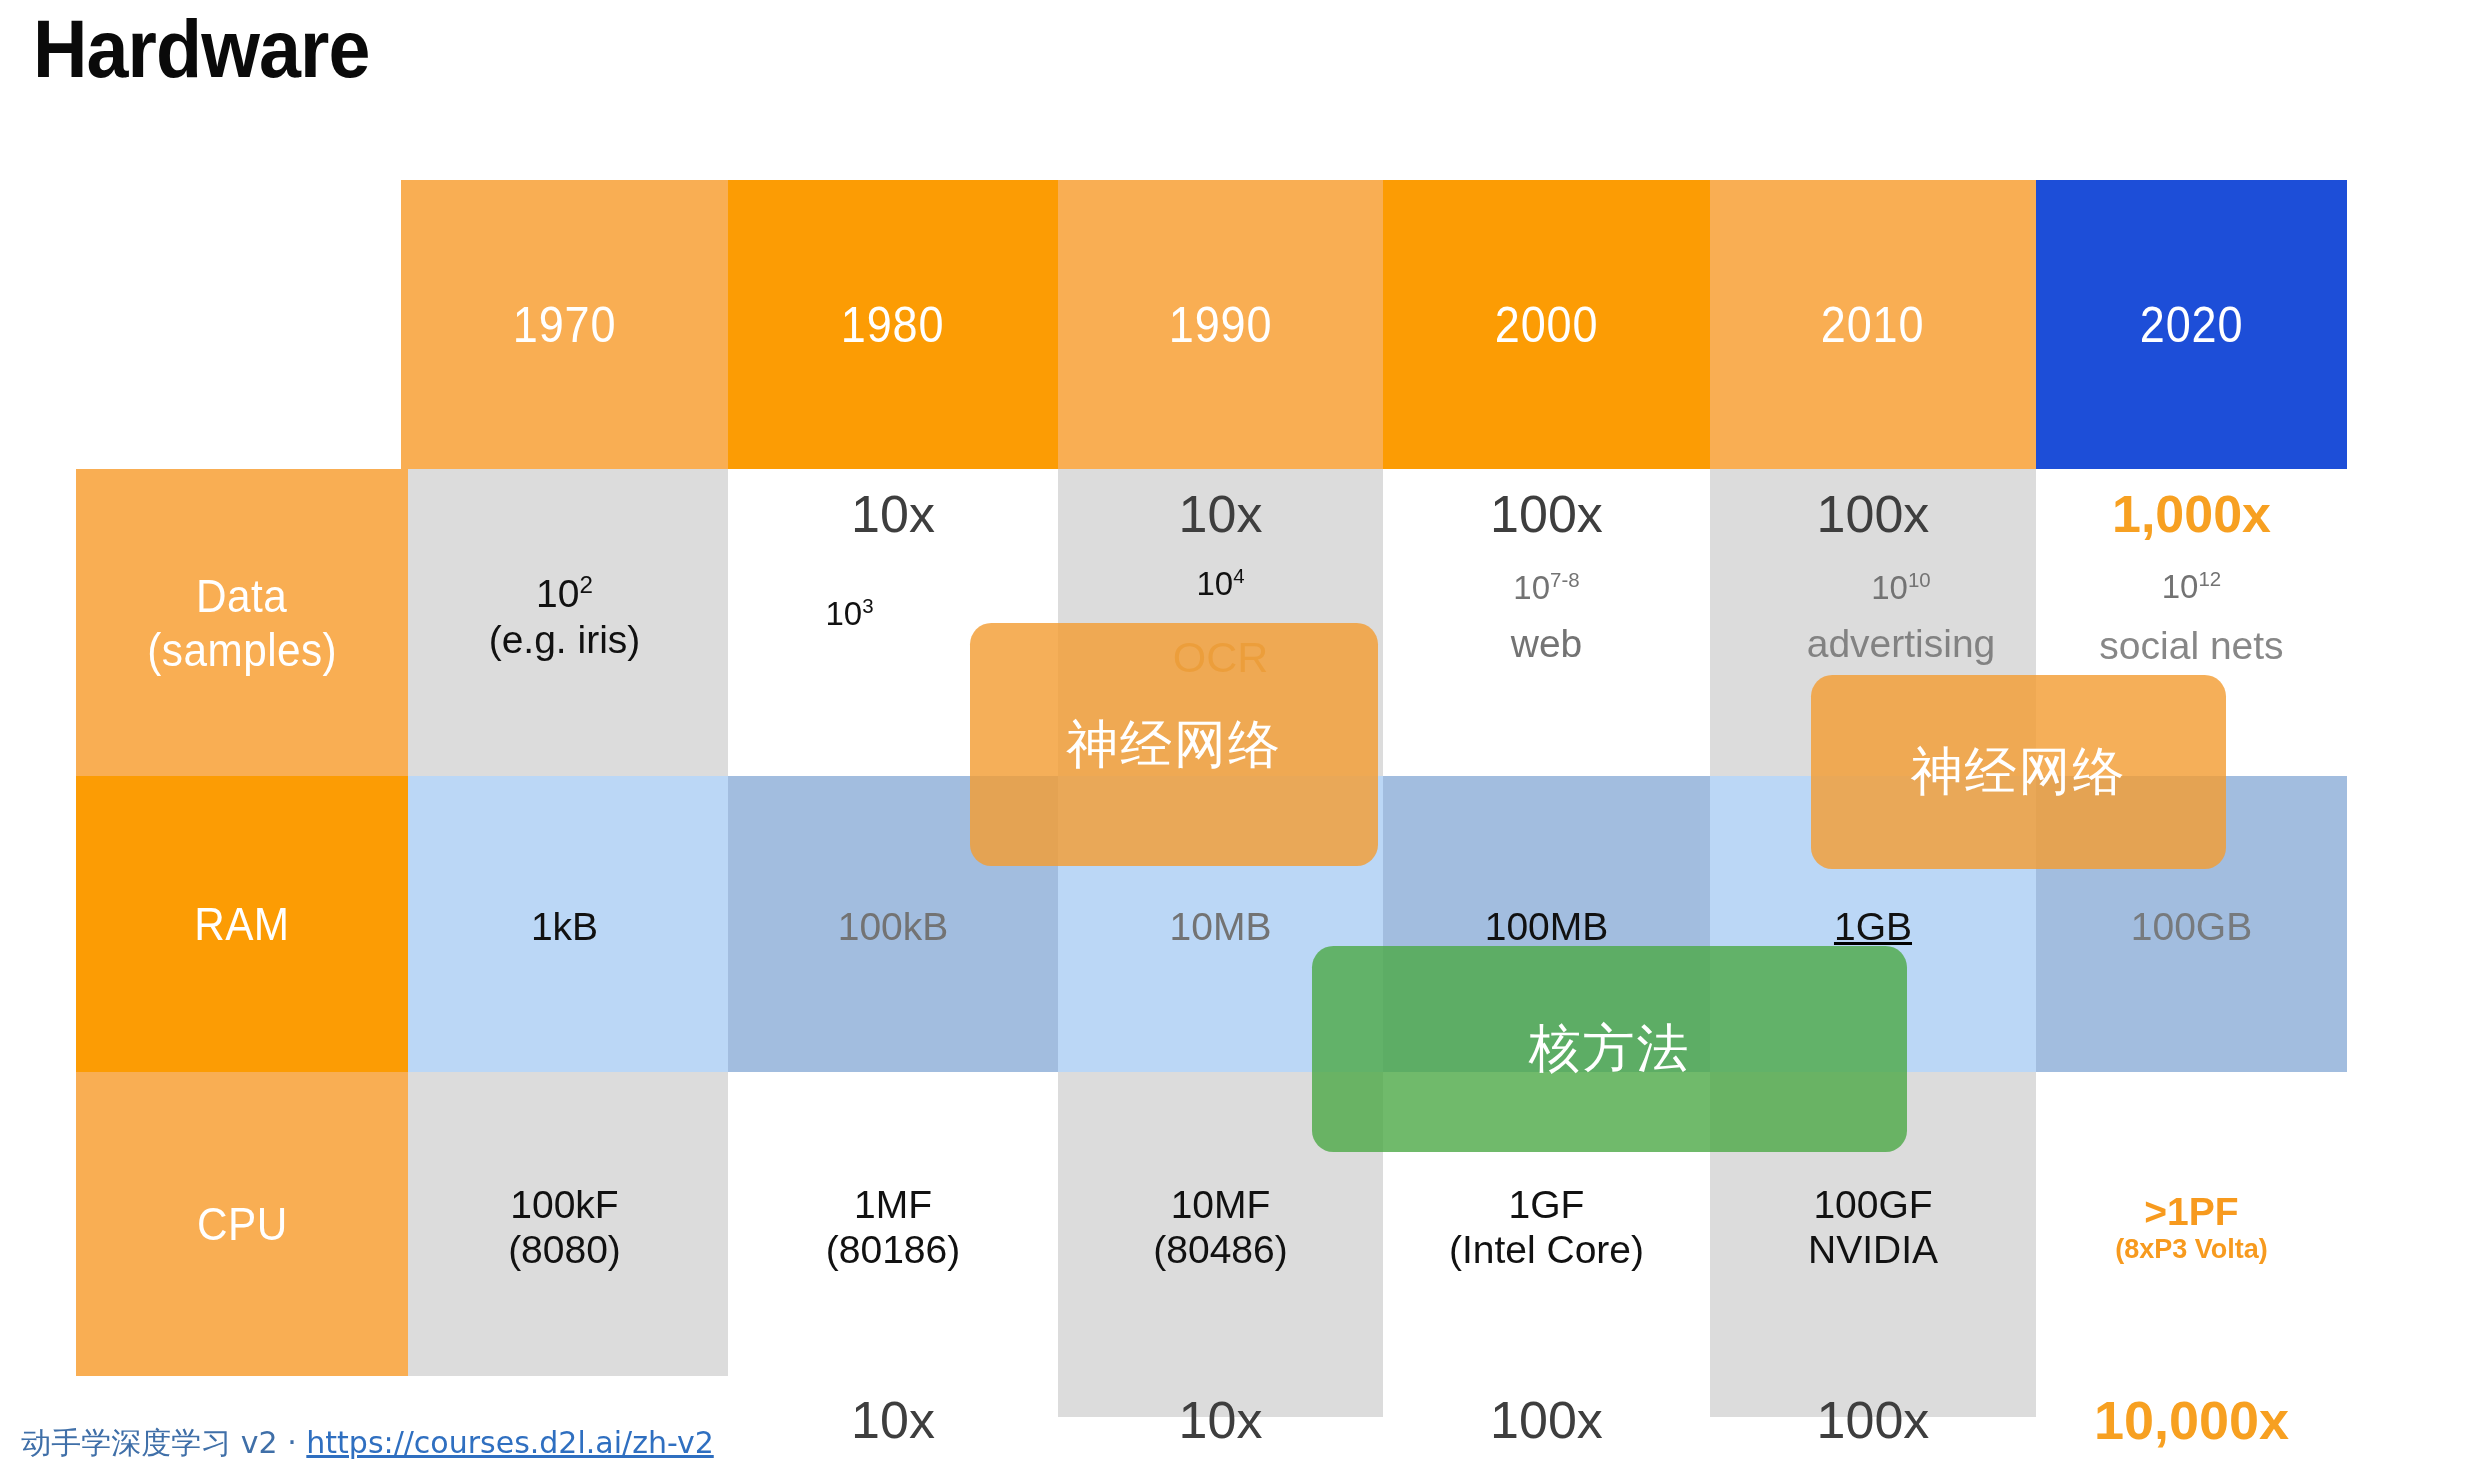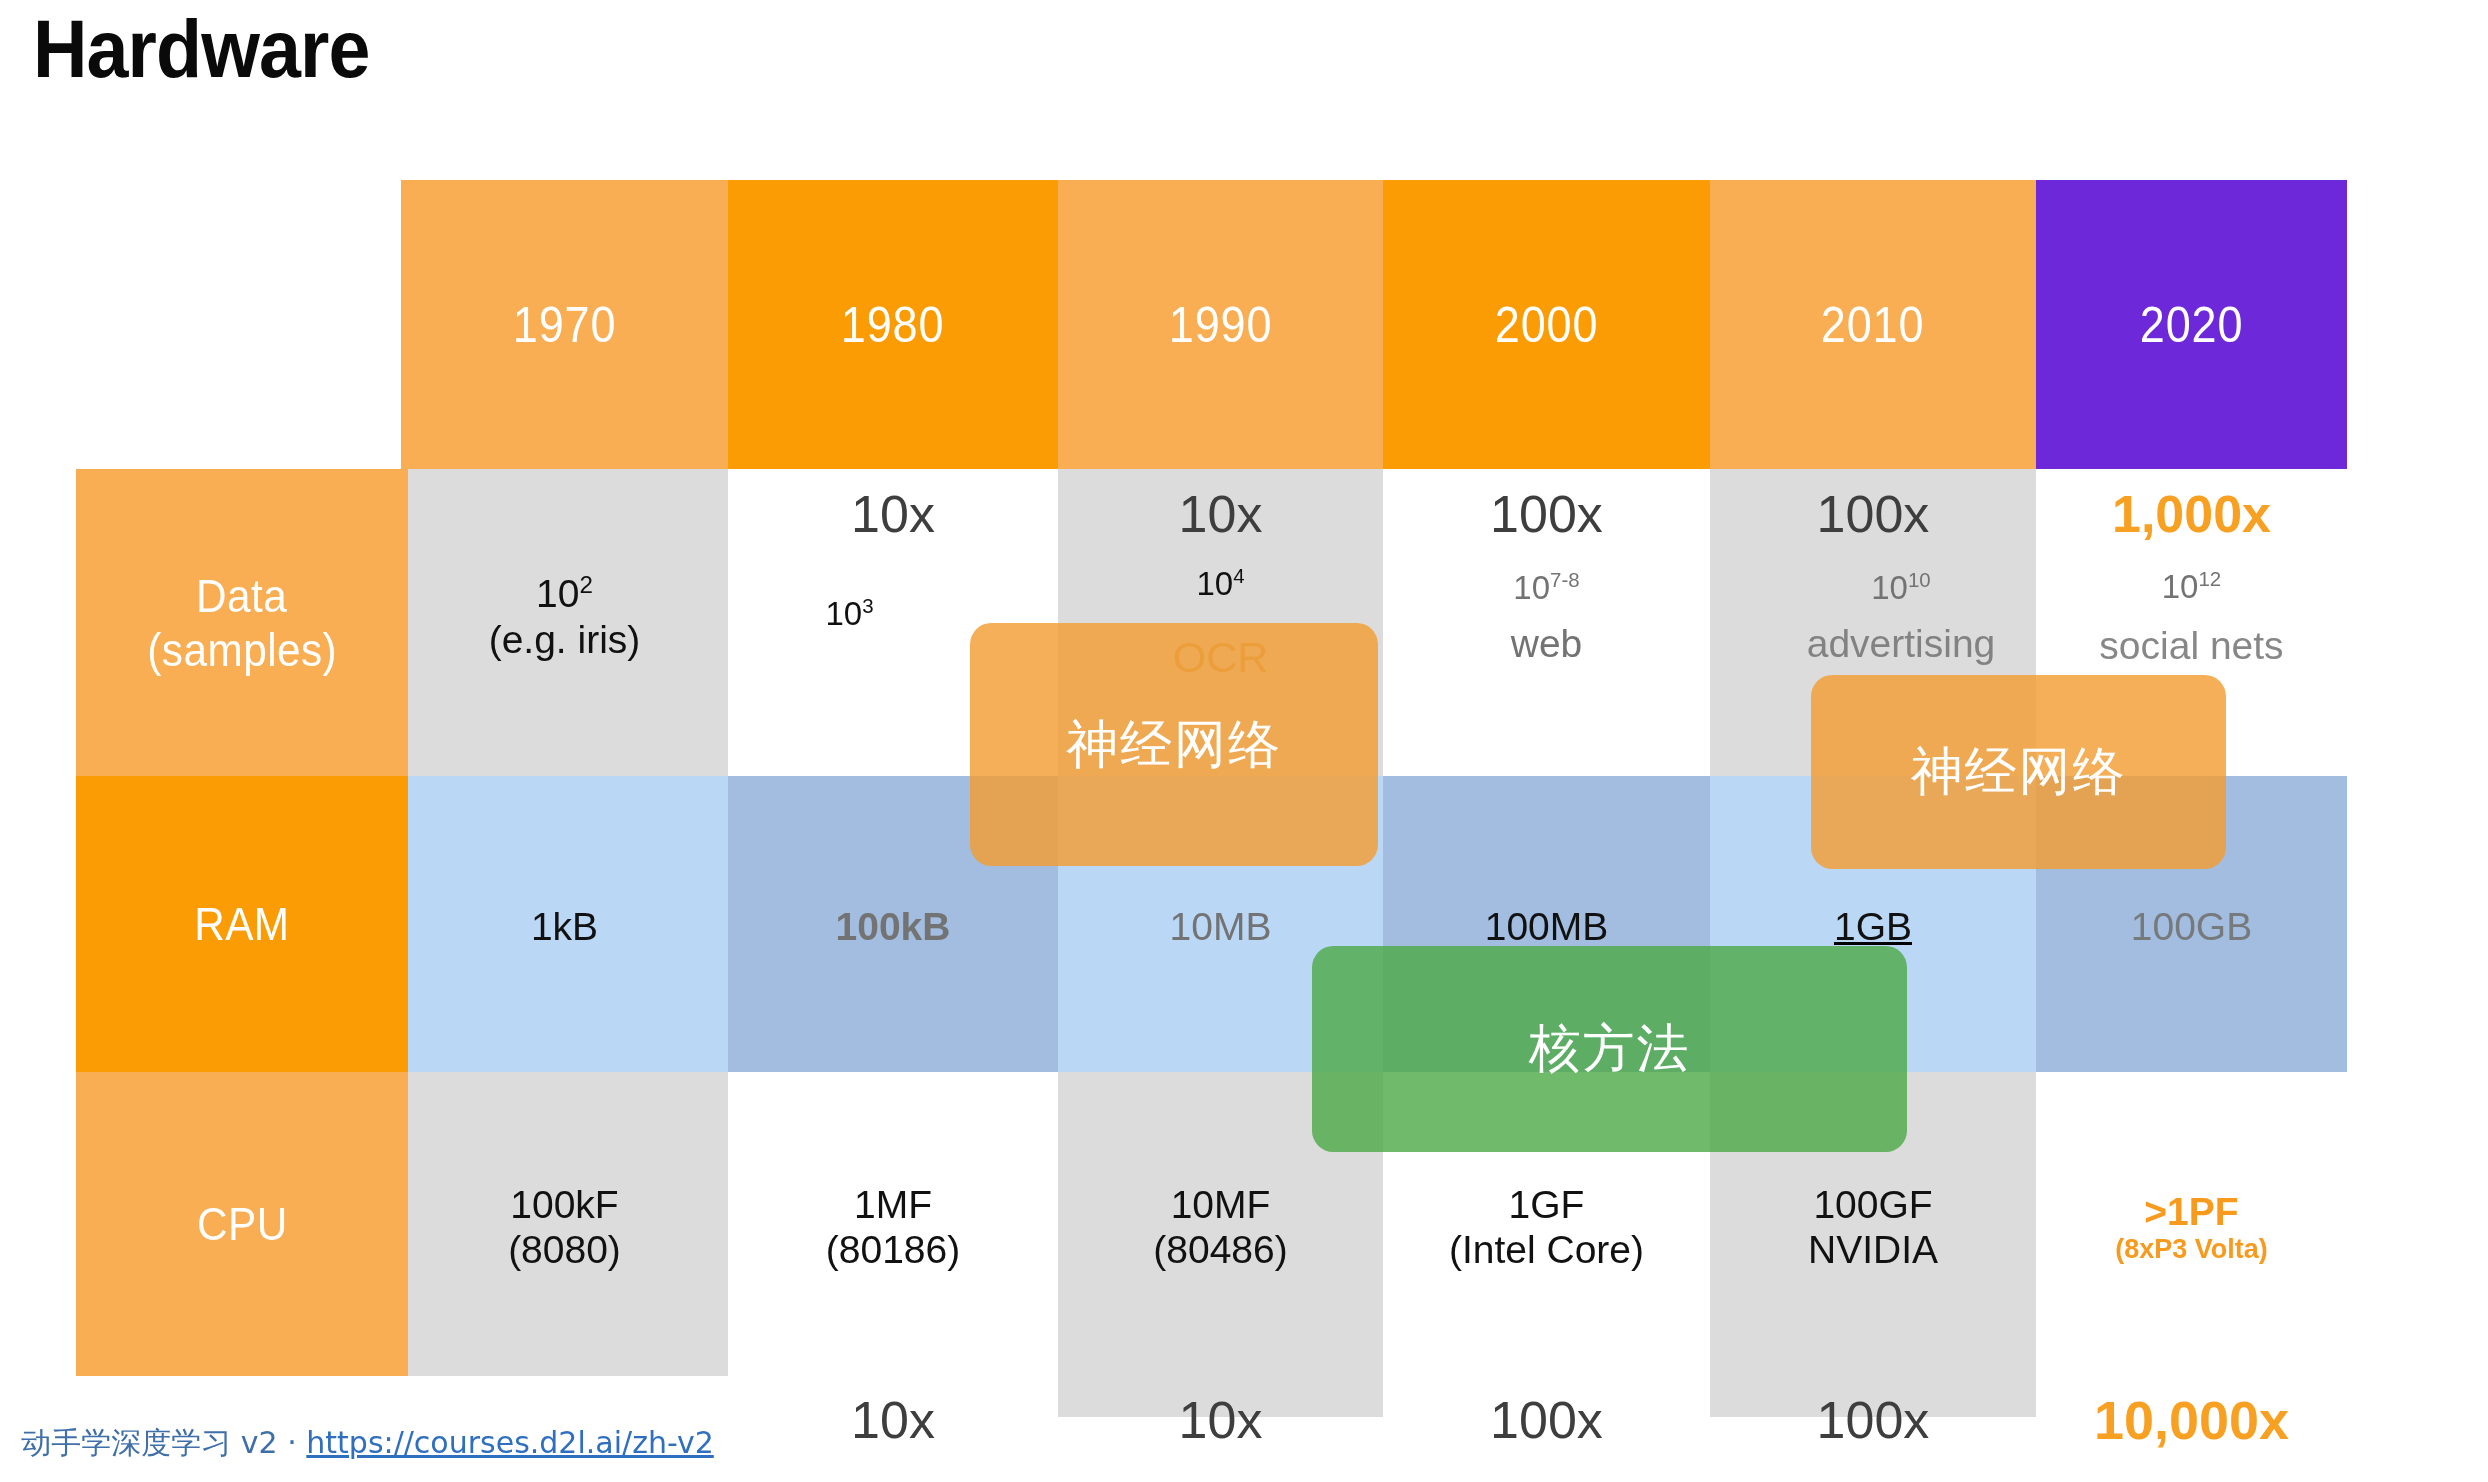--- a/index.html
+++ b/index.html
@@ -120,21 +120,21 @@
     </div>
   <div class="yearcell" style="left:1058px;width:325px;background:#F9AE53;">
       <span>1990</span>
     </div>
   <div class="yearcell" style="left:1383px;width:327px;background:#FC9C04;">
       <span>2000</span>
     </div>
   <div class="yearcell" style="left:1710px;width:326px;background:#F9AE53;">
       <span>2010</span>
     </div>
-  <div class="yearcell" style="left:2036px;width:311px;background:#6d28d9;">
+  <div class="yearcell" style="left:2036px;width:311px;background:#1d4ed8;">
       <span>2020</span>
     </div>
 
   <div class="rowlabel" style="top:469px;height:308px;background:#F9AE53;">
     <span>Data</span>
     <span>(samples)</span>
   </div>
   <div class="rowlabel" style="top:776px;height:296px;background:#FC9C04;">
     <span>RAM</span>
   </div>
@@ -185,21 +185,21 @@
   </div>
 
   <div class="datacell" style="left:2036px;top:555px;width:311px;height:126px;">
     <div class="val orange small"><span>10</span><sup>12</sup></div>
     <div class="val orange" style="margin-top:17px;opacity:0.85;">social nets</div>
   </div>
 
   <div class="datacell" style="left:401px;top:898px;width:327px;height:58px;">
     <div class="val">1kB</div>
   </div>
-  <div class="datacell" style="left:728px;top:898px;width:330px;height:58px;font-weight:bold;">
+  <div class="datacell" style="left:728px;top:898px;width:330px;height:58px;">
     <div class="val orange">100kB</div>
   </div>
   <div class="datacell" style="left:1058px;top:898px;width:325px;height:58px;">
     <div class="val orange">10MB</div>
   </div>
   <div class="datacell" style="left:1383px;top:898px;width:327px;height:58px;">
     <div class="val">100MB</div>
   </div>
   <div class="datacell" style="left:1710px;top:898px;width:326px;height:58px;text-decoration:underline;">
     <div class="val">1GB</div>

